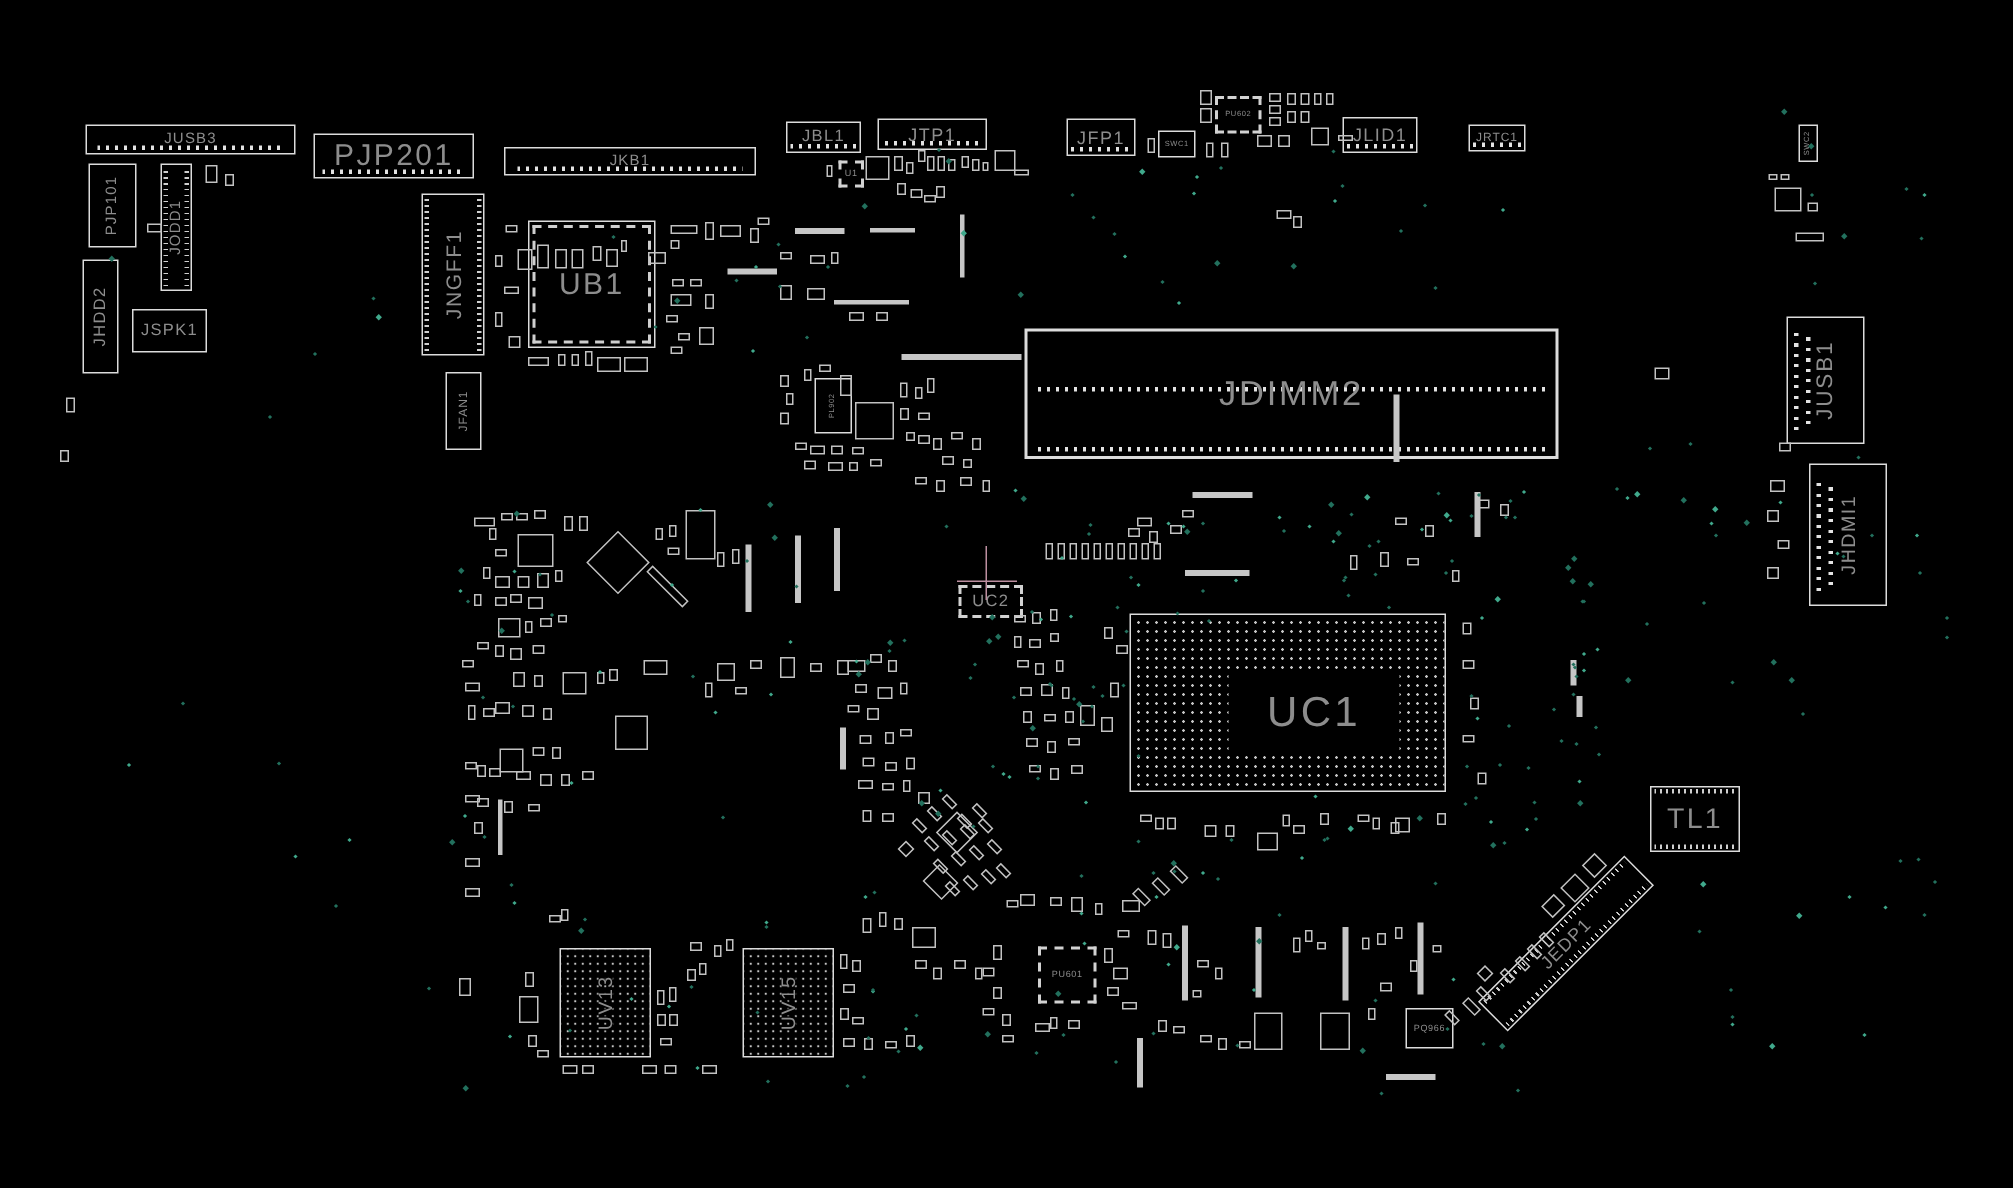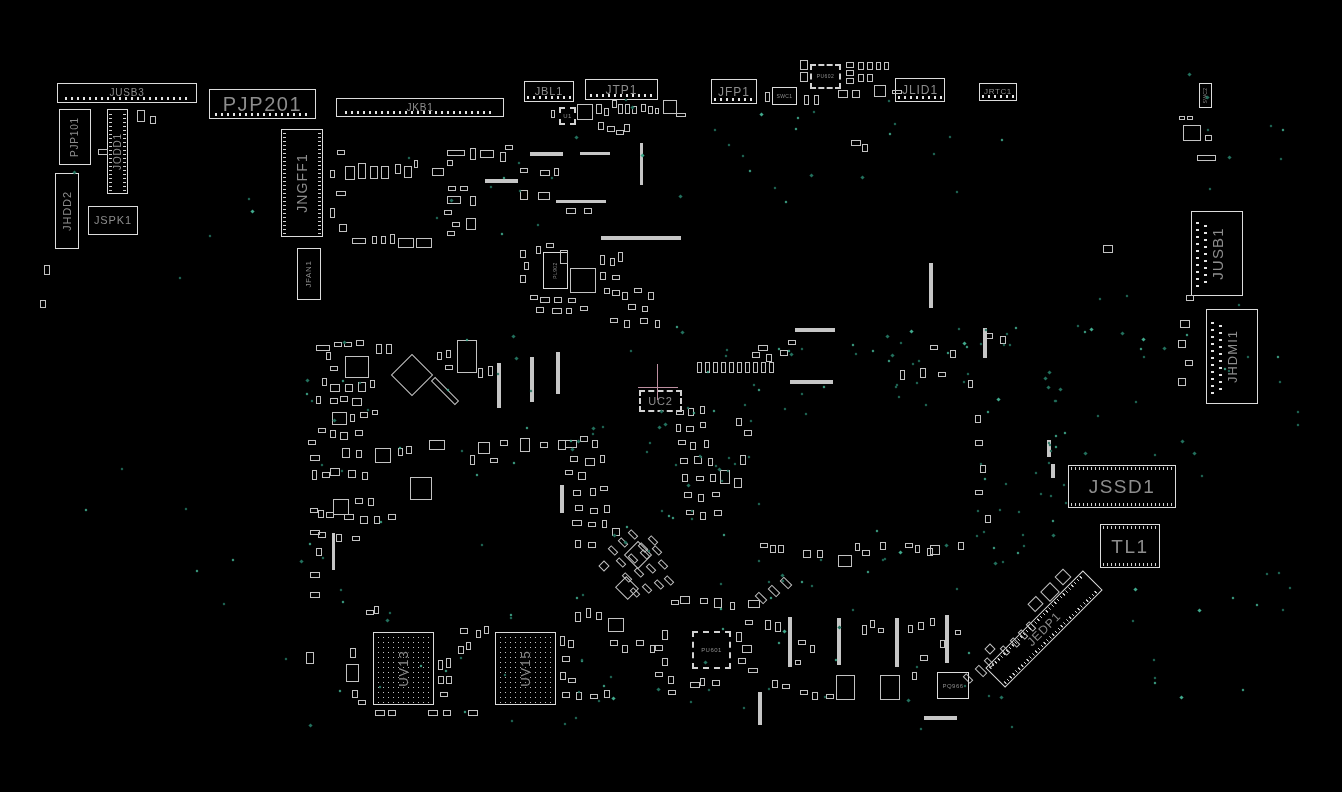--- a/index.html
+++ b/index.html
@@ -61,20 +61,24 @@
       <div class="lbl" style="font-size: 10px;">JKB1</div>
     </div>
     <div class="comp" style="left: 281px; top: 129px; width: 42px; height: 108px;">
       <div class="hv" style="top: 2px; bottom: 2px; left: 1px;"></div>
       <div class="hv" style="top: 2px; bottom: 2px; right: 1px;"></div>
       <div class="lbl rot" style="font-size: 14px;">JNGFF1</div>
     </div>
     <div class="comp" style="left: 297px; top: 248px; width: 24px; height: 52px;">
       <div class="lbl rot" style="font-size: 8px;">JFAN1</div>
     </div>
+    <div class="comp" style="left: 352px; top: 147px; width: 85px; height: 85px;">
+      <div class="qr"></div>
+      <div class="lbl" style="font-size: 20px;">UB1</div>
+    </div>
     <div class="comp" style="left: 524px; top: 81px; width: 50px; height: 21px;">
       <div class="dots-h" style="left: 5%; right: 5%; bottom: 2px;"></div>
       <div class="lbl" style="font-size: 11px;">JBL1</div>
     </div>
     <div class="comp" style="left: 585px; top: 79px; width: 73px; height: 21px;">
       <div class="dots-h" style="left: 5%; right: 5%; bottom: 2px;"></div>
       <div class="lbl" style="font-size: 12px;">JTP1</div>
     </div>
     <div class="comp dashed" style="left: 559px; top: 107px; width: 17px; height: 18px;">
       <div class="lbl" style="font-size: 6px;">U1</div>
@@ -92,38 +96,43 @@
     <div class="comp" style="left: 895px; top: 78px; width: 50px; height: 24px;">
       <div class="dots-h" style="left: 5%; right: 5%; bottom: 2px;"></div>
       <div class="lbl" style="font-size: 12px;">JLID1</div>
     </div>
     <div class="comp" style="left: 979px; top: 83px; width: 38px; height: 18px;">
       <div class="dots-h" style="left: 5%; right: 5%; bottom: 2px;"></div>
       <div class="lbl" style="font-size: 8px;">JRTC1</div>
     </div>
     <div class="comp" style="left: 1199px; top: 83px; width: 13px; height: 25px;">
       <div class="lbl rot" style="font-size: 5px;">SWC2</div>
+    </div>
+    <div class="comp" style="left: 683px; top: 219px; width: 356px; height: 87px; border-width: 2px;">
+      <div class="dots-h" style="left: 2%; right: 2%; top: 45%;"></div>
+      <div class="dots-h" style="left: 2%; right: 2%; bottom: 3px;"></div>
+      <div class="lbl" style="font-size: 23px;">JDIMM2</div>
     </div>
     <div class="comp" style="left: 1191px; top: 211px; width: 52px; height: 85px;">
       <div class="dots-v" style="top: 10%; bottom: 10%; left: 4px;"></div>
       <div class="dots-v" style="top: 14%; bottom: 14%; left: 12px;"></div>
       <div class="lbl rot" style="font-size: 15px;">JUSB1</div>
     </div>
     <div class="comp" style="left: 1206px; top: 309px; width: 52px; height: 95px;">
       <div class="dots-v" style="top: 10%; bottom: 10%; left: 4px;"></div>
       <div class="dots-v" style="top: 14%; bottom: 14%; left: 12px;"></div>
       <div class="lbl rot" style="font-size: 13px;">JHDMI1</div>
     </div>
     <div class="comp dashed" style="left: 639px; top: 390px; width: 43px; height: 22px;">
       <div class="lbl" style="font-size: 11px;">UC2</div>
     </div>
-    <div class="comp" style="left: 1068px; top: 465px; width: 108px; height: 43px;">
-      <div class="hh" style="left: 2px; right: 2px; top: 1px;"></div>
-      <div class="hh" style="left: 2px; right: 2px; bottom: 1px;"></div>
-      <div class="lbl" style="font-size: 19px;">JSSD1</div>
+    <div class="comp bga coarse" style="left: 753px; top: 409px; width: 211px; height: 119px;">
+      <div class="die" style="left: 65px; top: 36px; width: 114px; height: 58px;">
+        <div class="lbl" style="font-size: 28px;">UC1</div>
+      </div>
     </div>
     <div class="comp" style="left: 1100px; top: 524px; width: 60px; height: 44px;">
       <div class="hh" style="left: 2px; right: 2px; top: 1px;"></div>
       <div class="hh" style="left: 2px; right: 2px; bottom: 1px;"></div>
       <div class="lbl" style="font-size: 19px;">TL1</div>
     </div>
     <div class="comp" style="left: 975px; top: 615px; width: 138px; height: 28px; transform: rotate(-45deg);">
       <div class="hh" style="left: 2px; right: 2px; top: 1px;"></div>
       <div class="hh" style="left: 2px; right: 2px; bottom: 1px;"></div>
       <div class="lbl" style="font-size: 12px;">JEDP1</div>

